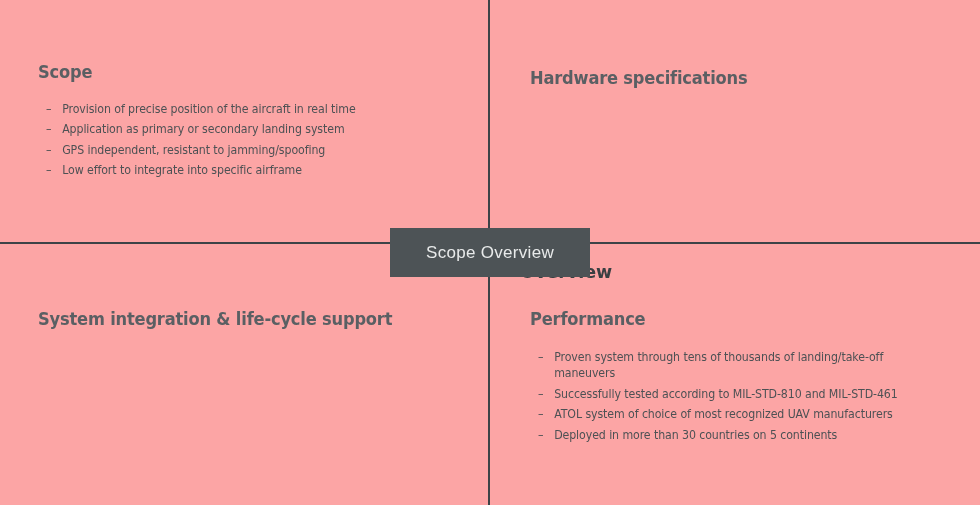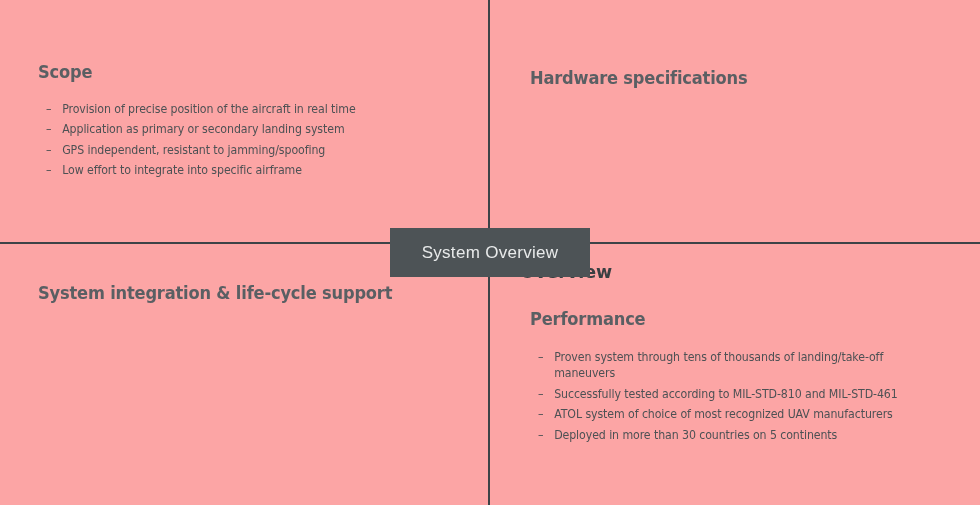--- a/index.html
+++ b/index.html
@@ -39,21 +39,21 @@
     background: #3d4347;
   }
 
   
   .quadrant {
     position: absolute;
     box-sizing: border-box;
   }
   .q-top-left    { left: 0;     top: 0;     width: 488px; height: 242px; padding: 62px 20px 0 38px; }
   .q-top-right   { left: 490px; top: 0;     width: 490px; height: 242px; padding: 68px 26px 0 40px; }
-  .q-bottom-left { left: 0;     top: 244px; width: 488px; height: 261px; padding: 39px 20px 0 38px; border-radius: 24px; }
+  .q-bottom-left { left: 0;     top: 244px; width: 488px; height: 261px; padding: 65px 20px 0 38px; border-radius: 24px; }
   .q-bottom-right{ left: 490px; top: 244px; width: 490px; height: 261px; padding: 65px 40px 0 40px; }
 
   .q-heading {
     font-family: "DejaVu Sans", sans-serif;
     font-weight: bold;
     font-size: 17.5px;
     letter-spacing: -0.2px;
     color: #5a5f63;
     margin: 0 0 19px 0;
     transform: scaleX(0.93);
@@ -152,16 +152,16 @@
       <li class="bullet-item">Proven system through tens of thousands of landing/take-off maneuvers</li>
       <li class="bullet-item">Successfully tested according to MIL-STD-810 and MIL-STD-461</li>
       <li class="bullet-item">ATOL system of choice of most recognized UAV manufacturers</li>
       <li class="bullet-item">Deployed in more than 30 countries on 5 continents</li>
     </ul>
   </div>
 
   <div class="occluded-fragment">Overview</div>
 
   <div class="center-badge">
-    <span class="center-badge-label">System Overview</span>
+    <span class="center-badge-label">Scope Overview</span>
   </div>
 
 </div>
 
 </body></html>

